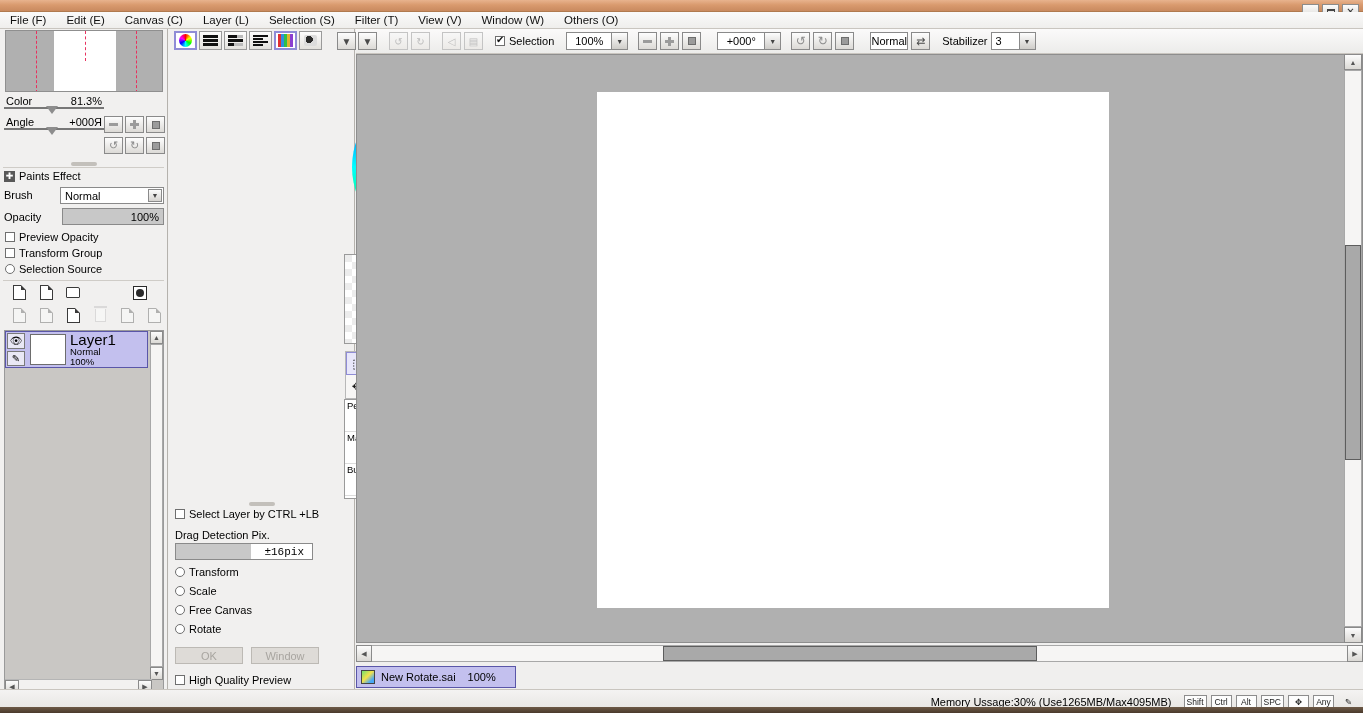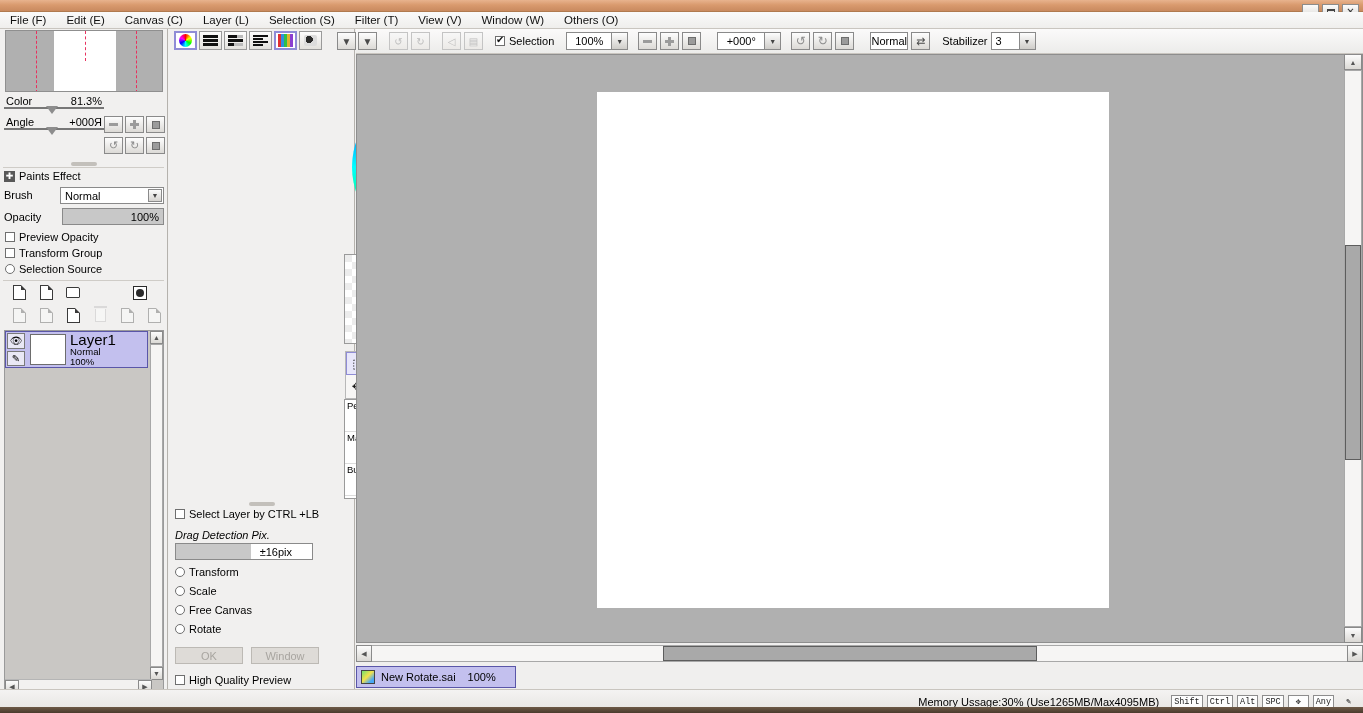--- a/index.html
+++ b/index.html
@@ -287,21 +287,21 @@
   #statusbar {
     position:absolute; left:0; top:689px; width:1363px; height:24px;
     background:linear-gradient(to bottom,#f4f3f2,#e6e4e1);
     border-top:1px solid #c9c5bf;
     display:flex; align-items:center; justify-content:flex-end;
     padding-right:4px; gap:4px;
   }
   .mod-key {
     min-width:21px; height:13px; border:1px solid #8d8d8d; background:#fdfdfd;
     font-size:8.5px; display:flex;align-items:center;justify-content:center;
-    padding:0 2px; color:#222;font-family:Liberation Mono, monospace;
+    padding:0 2px; color:#222;
   }
   #bottomstrip {
     position:absolute; left:0; top:707px; width:1363px; height:6px;
     background:linear-gradient(to bottom,#6e5a47,#4a3a2c);
   }
   .txt { font-size:11px; }
 </style>
 </head>
 <body>
 
@@ -596,24 +596,24 @@
       <div class="scrolltrack" style="position:absolute;right:0;top:14px;width:14px;height:70px;"></div>
       <div class="scrollthumb" style="position:absolute;right:1px;top:15px;width:12px;height:20px;"></div>
       <div class="scrollbtn" style="position:absolute;right:0;bottom:0;width:14px;height:14px;">▼</div>
     </div>
 
     <div class="grip" style="top:473px;left:93px;"></div>
 
     <div style="position:absolute;left:6px;top:479px;">
       <span class="chk"></span><span class="row-lbl">Select Layer by CTRL +LB</span>
     </div>
-    <div style="position:absolute;left:6px;top:500px;font-style:italic;" class="txt">Drag Detection Pix.</div>
+    <div style="position:absolute;left:6px;top:500px;" class="txt">Drag Detection Pix.</div>
     <div class="bargauge" style="position:absolute;left:6px;top:514px;width:138px;">
       <div class="fill" style="width:55%;"></div>
-      <span class="txt" style="position:absolute;right:20px;top:2px;">±16pix</span>
+      <span class="txt" style="position:absolute;right:8px;top:2px;font-family:Liberation Mono, monospace;">±16pix</span>
     </div>
 
     <div style="position:absolute;left:6px;top:537px;">
       <span class="rdo"></span><span class="row-lbl">Transform</span>
     </div>
     <div style="position:absolute;left:6px;top:556px;">
       <span class="rdo"></span><span class="row-lbl">Scale</span>
     </div>
     <div style="position:absolute;left:6px;top:575px;">
       <span class="rdo"></span><span class="row-lbl">Free Canvas</span>

